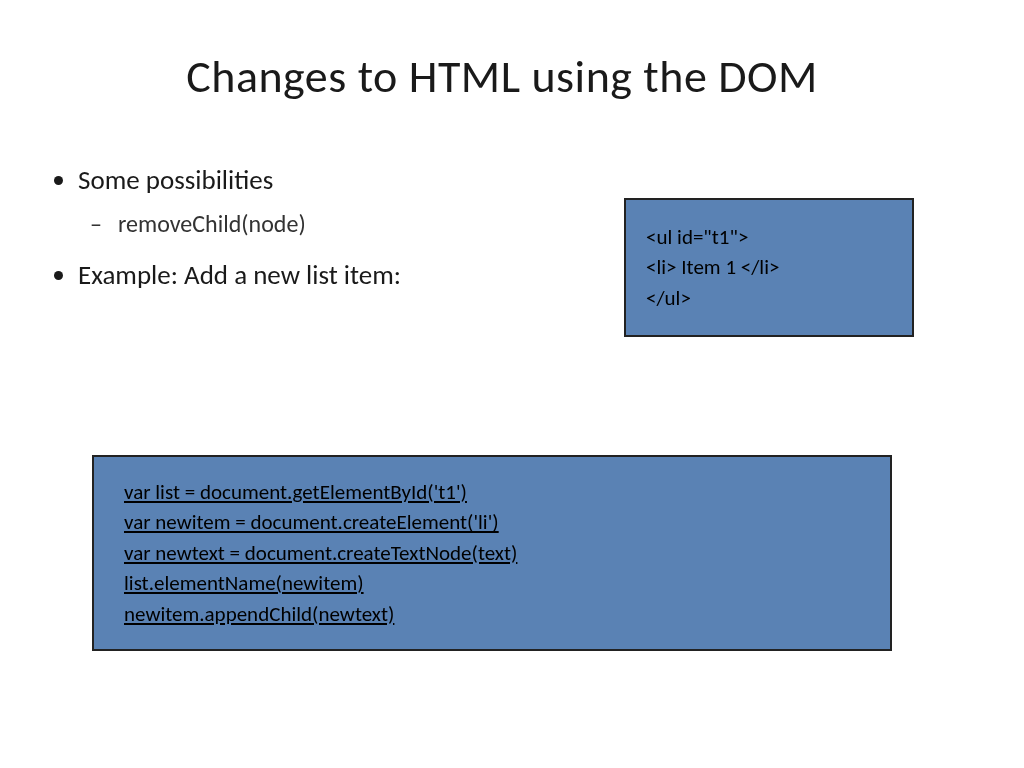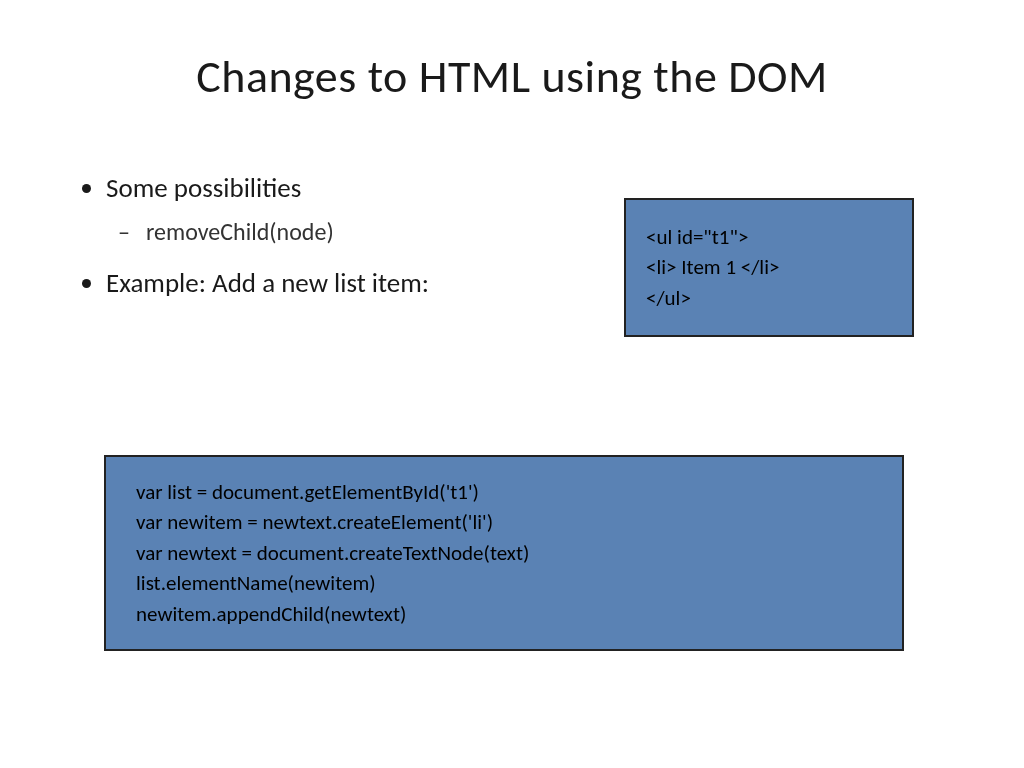--- a/index.html
+++ b/index.html
@@ -10,39 +10,39 @@
     height: 768px;
     background: #fff;
     font-family: Calibri, "Segoe UI", Arial, sans-serif;
     color: #000;
     overflow: hidden;
   }
   .slide {
     position: relative;
     width: 1024px;
     height: 708px;
-    padding: 48px 60px 40px 60px;
+    padding: 48px 60px 40px 40px;
   }
   .title {
     font-size: 46px;
     font-weight: 400;
     text-align: center;
     margin: 0 0 50px 0;
     letter-spacing: 0.5px;
     color: #1a1a1a;
   }
   .content {
     display: flex;
     gap: 40px;
   }
   .left {
     flex: 1;
   }
   ul.level1 {
-    margin: 16px;
+    margin: 8px;
     padding-left: 30px;
     list-style: disc;
   }
   ul.level1 > li {
     font-size: 27px;
     color: #1a1a1a;
     margin-bottom: 8px;
     line-height: 1.35;
   }
   ul.level2 {
@@ -73,25 +73,26 @@
   .html-box {
     position: absolute;
     right: 110px;
     top: 198px;
     width: 290px;
     padding: 22px 20px 22px 20px;
     font-family: Calibri, Arial, sans-serif;
   }
   .code-box {
     position: absolute;
-    left: 104px;
+    left: 92px;
     top: 455px;
     width: 800px;
     padding: 20px 30px 20px 30px;
     font-family: Calibri, Arial, sans-serif;
+    text-decoration: underline;
   }
   .code-box .ln, .html-box .ln {
     display: block;
   }
 </style>
 </head>
 <body>
 
 <div class="slide">
 
@@ -112,19 +113,19 @@
   </div>
 
   <div class="box html-box">
     <span class="ln">&lt;ul id="t1"&gt;</span>
     <span class="ln">&lt;li&gt; Item 1 &lt;/li&gt;</span>
     <span class="ln">&lt;/ul&gt;</span>
   </div>
 
   <div class="box code-box">
     <span class="ln">var list = document.getElementById('t1')</span>
-    <span class="ln">var newitem = newtext.createElement('li')</span>
+    <span class="ln">var newitem = document.createElement('li')</span>
     <span class="ln">var newtext = document.createTextNode(text)</span>
     <span class="ln">list.elementName(newitem)</span>
     <span class="ln">newitem.appendChild(newtext)</span>
   </div>
 
 </div>
 
 </body></html>

